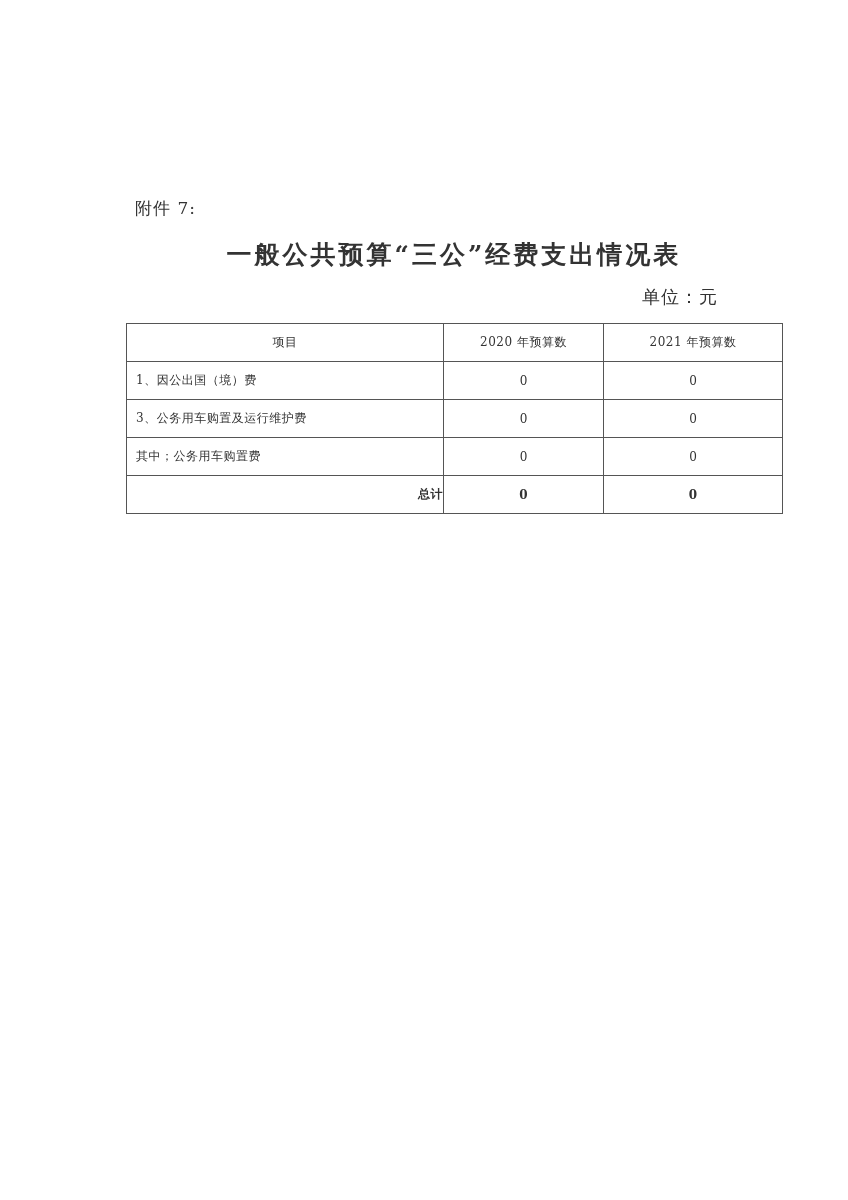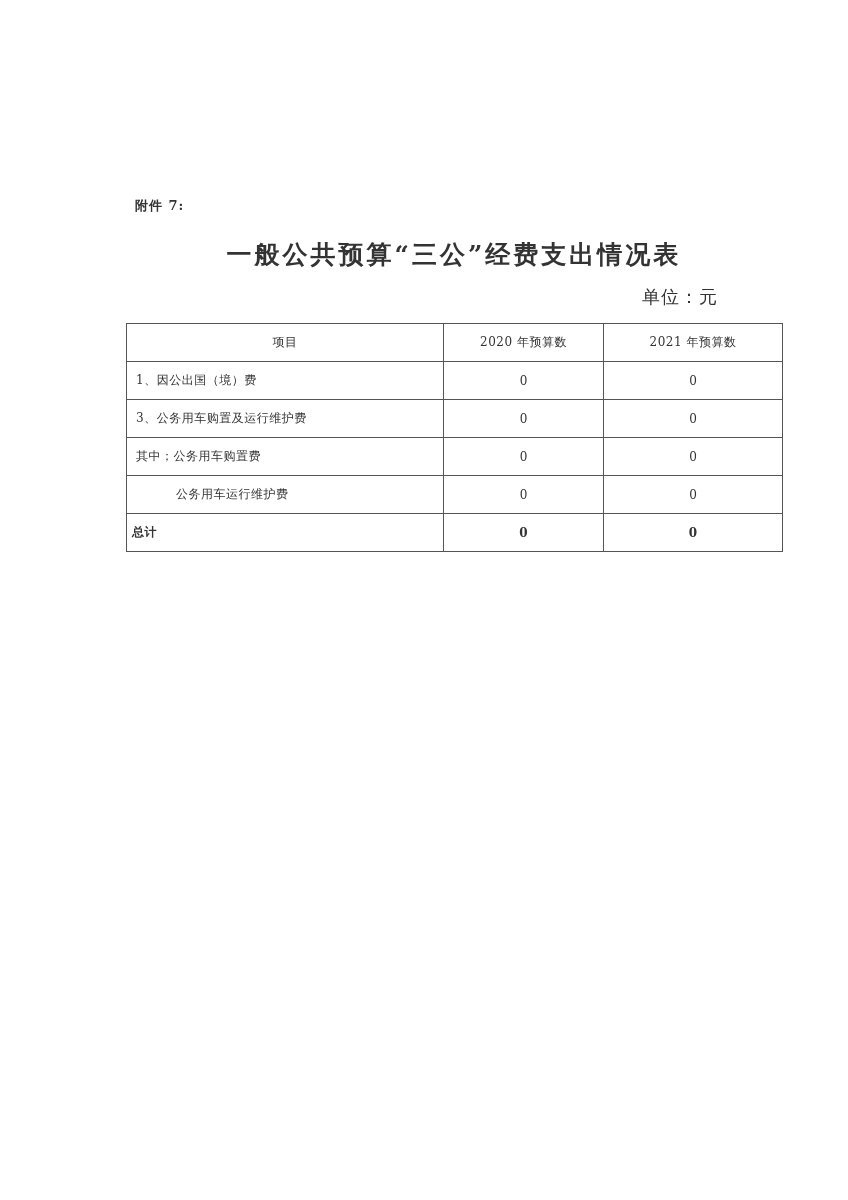--- a/index.html
+++ b/index.html
@@ -9,22 +9,22 @@
     height: 1200px;
     position: relative;
     font-family: "DejaVu Serif", "Liberation Serif", serif;
     color: #333333;
     overflow: hidden;
   }
   .attachment-label {
     position: absolute;
     left: 135px;
     top: 197px;
-    font-size: 13px;
-    font-weight: bold;
+    font-size: 17px;
+    font-weight: normal;
     letter-spacing: 1px;
     text-align: right;
   }
   .doc-title {
     position: absolute;
     left: 126px;
     top: 238px;
     width: 656px;
     text-align: center;
     font-size: 25px;
@@ -62,21 +62,21 @@
     vertical-align: middle;
   }
   .budget-table th { text-align: center; letter-spacing: 0.5px; }
   .budget-table td.item-cell {
     text-align: left;
     padding-left: 9px;
     letter-spacing: 0.5px;
     margin-left: 16px;
   }
   .budget-table td.item-cell.indent { padding-left: 49px; }
-  .budget-table td.item-cell.center { text-align: left; padding-left: 5px; }
+  .budget-table td.item-cell.center { text-align: right; padding-left: 5px; }
   .budget-table td.bold { font-weight: bold; }
   .budget-table td.value-cell { text-align: center; }
 </style>
 </head>
 <body>
 
 <div class="attachment-label">附件 7:</div>
 
 <h1 class="doc-title">一般公共预算“三公”经费支出情况表</h1>
 
@@ -105,23 +105,18 @@
         <td class="item-cell">3、公务用车购置及运行维护费</td>
         <td class="value-cell">0</td>
         <td class="value-cell">0</td>
       </tr>
       <tr>
         <td class="item-cell">其中；公务用车购置费</td>
         <td class="value-cell">0</td>
         <td class="value-cell">0</td>
       </tr>
       <tr>
-        <td class="item-cell indent">公务用车运行维护费</td>
-        <td class="value-cell">0</td>
-        <td class="value-cell">0</td>
-      </tr>
-      <tr>
         <td class="item-cell bold center">总计</td>
         <td class="value-cell bold">0</td>
         <td class="value-cell bold">0</td>
       </tr>
     </tbody>
 </table>
 
 </body></html>

